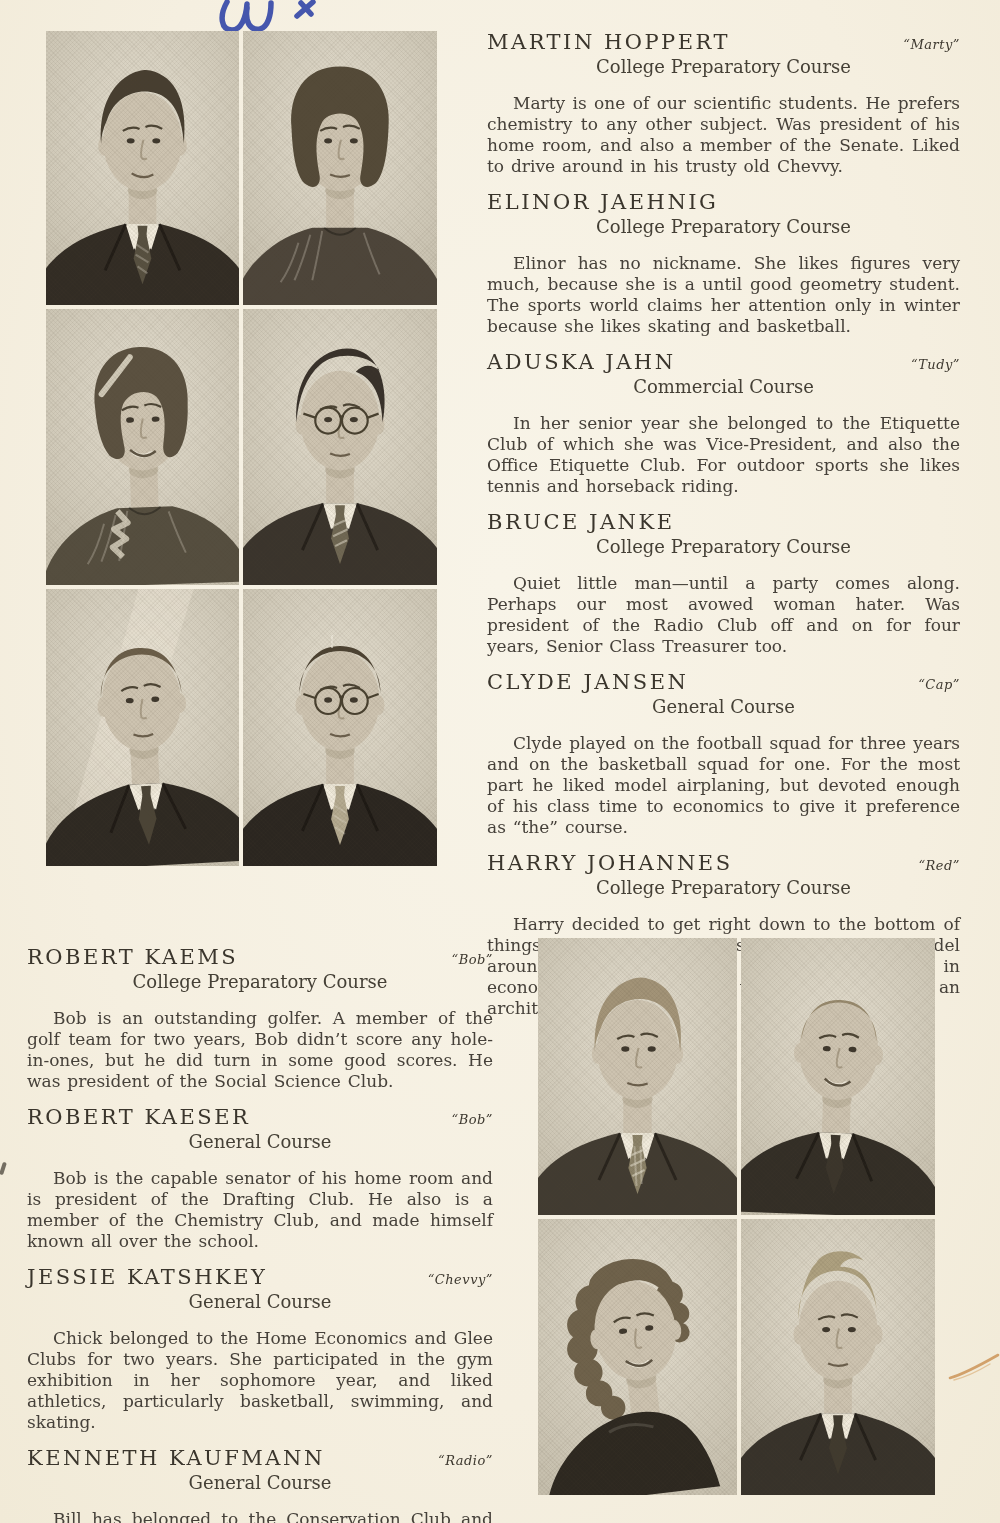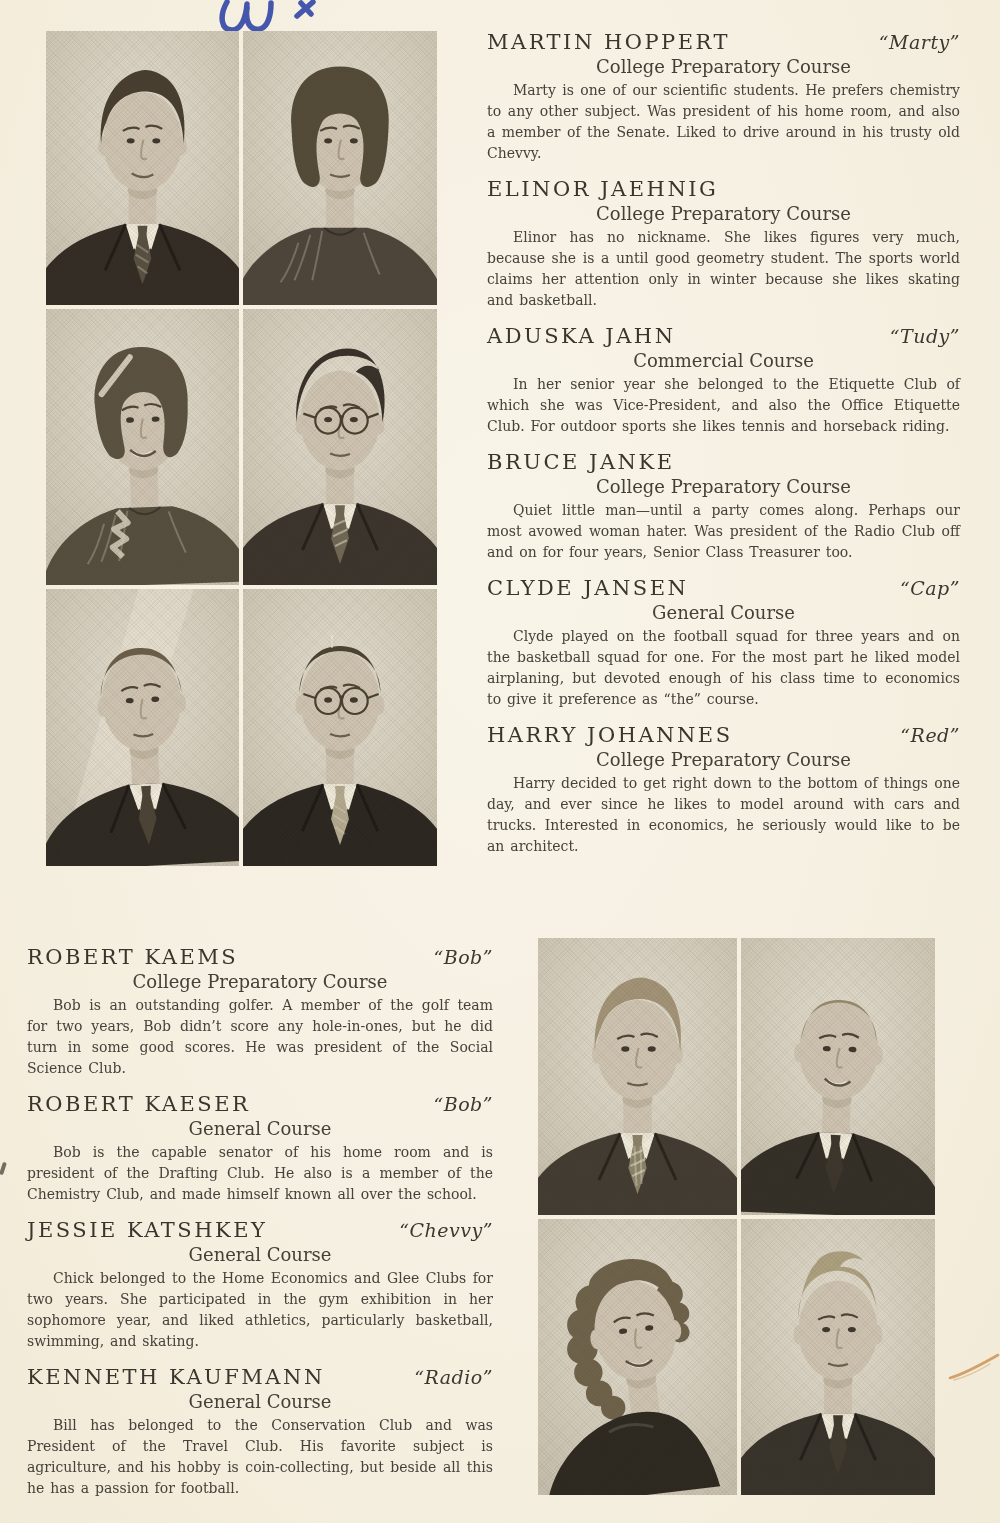--- a/index.html
+++ b/index.html
@@ -28,24 +28,24 @@
   
   .text-col{position:absolute;}
   .col-right{left:487px;top:30px;width:473px;}
   .col-left{left:27px;top:945px;width:466px;}
   .entry{margin:0 0 13px 0;}
   .entry-head{display:flex;justify-content:space-between;align-items:baseline;}
   .name{
     margin:0;font-size:21px;font-weight:normal;letter-spacing:2.5px;
     line-height:24px;color:#3a352c;white-space:nowrap;
   }
-  .nick{font-style:italic;font-size:19px;letter-spacing:.5px;color:#3d382f;white-space:nowrap;}
+  .nick{font-style:italic;font-size:13px;letter-spacing:.5px;color:#3d382f;white-space:nowrap;}
   .course{text-align:center;font-size:18px;line-height:21px;margin-top:2px;color:#45403700;color:#454036;}
   .bio{
-    margin:3px 0 0 0;font-size:14px;line-height:21px;
+    margin:16px 0 0 0;font-size:17px;line-height:21px;
     text-align:justify;text-indent:26px;word-spacing:1.5px;color:#46413a;
   }
   
   .ink-mark{position:absolute;left:205px;top:0;width:140px;height:56px;}
   .scratch-mark{position:absolute;left:948px;top:1350px;width:52px;height:36px;}
   .edge-tick{
     position:absolute;left:1px;top:1162px;width:4px;height:13px;
     background:#4a443a;border-radius:2px;transform:rotate(18deg);opacity:.75;
   }
 </style>

